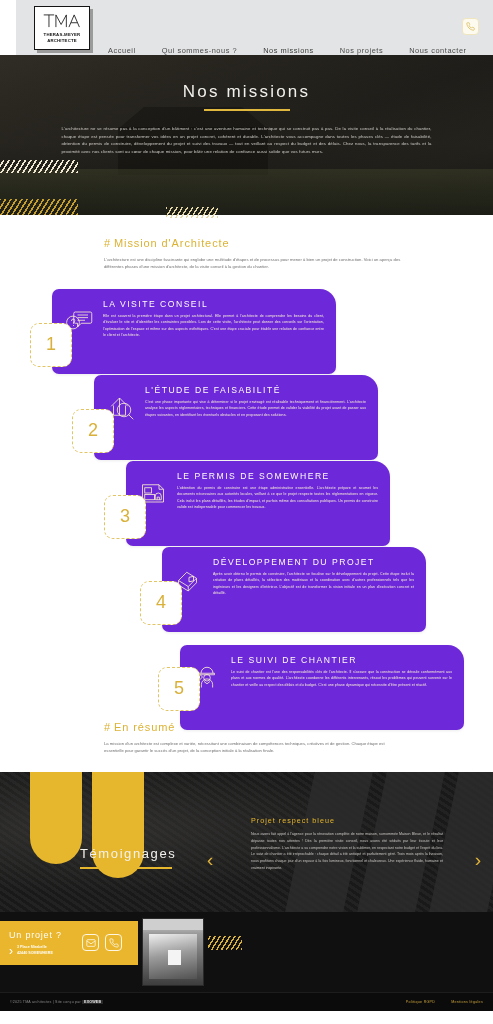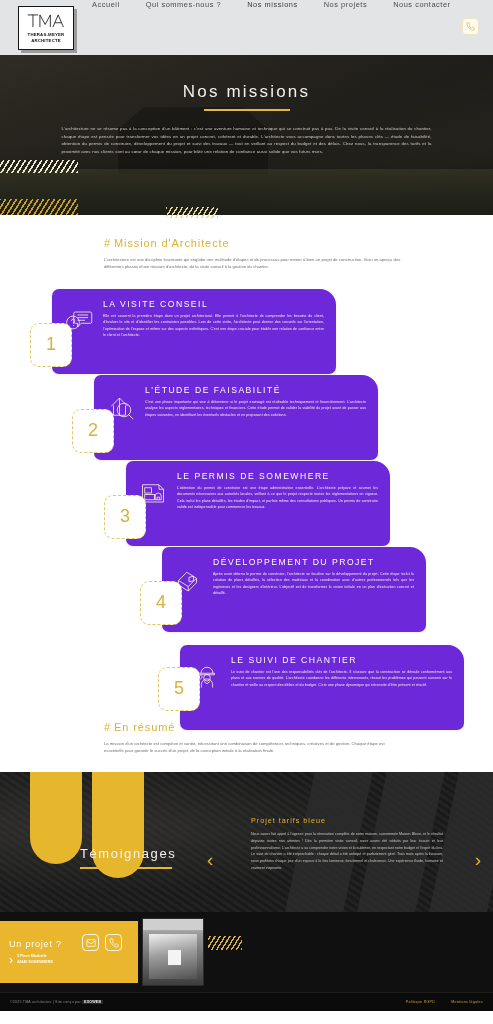--- a/index.html
+++ b/index.html
@@ -9,21 +9,21 @@
     font-family:"Liberation Sans", sans-serif;
     background:#ffffff;
     color:#333;
     -webkit-font-smoothing:antialiased;
   }
   .page { position:relative; width:493px; height:1024px; overflow:hidden; }
 
   
   .header {
     position:relative; height:55px; background:#e3e4e5;
-    display:flex; align-items:flex-start; z-index:30;
+    display:flex; align-items:flex-end; z-index:30;margin-left:16px;
   }
   .logo-box {
     position:absolute; left:18px; top:6px;
     width:56px; height:44px; background:#fff;
     border:1.4px solid #141414;
     display:flex; flex-direction:column; align-items:center; justify-content:center;
     box-shadow:3px 3px 0 rgba(20,20,20,.35);
   }
   .logo-mono {
     font-size:17px; font-weight:700; letter-spacing:-1px;
@@ -190,21 +190,21 @@
   .testi-name { font-size:10px; color:#f3f1ed; letter-spacing:1.1px; }
   .testi-proj { margin-top:4px; font-size:7.2px; color:#e6b62c; letter-spacing:1px; }
   .testi-text {
     margin-top:6px; font-size:3.6px; line-height:1.85; color:#c8c6c2;
     text-align:justify;
   }
 
   
   .bottom { position:relative; height:99px; background:#101010; overflow:hidden; }
   .cta {
-    position:absolute; left:0; top:9px; width:138px; height:62px;
+    position:absolute; left:0; top:9px; width:138px; height:44px;
     background:#e9b62e; display:flex; align-items:center;
   }
   .cta-inner { padding-left:9px; }
   .cta-title { font-size:9px; color:#fffdf6; letter-spacing:.8px; }
   .cta-addr-row { display:flex; align-items:center; margin-top:5px; }
   .cta-chev { font-size:12px; color:#fff; font-weight:300; margin-right:4px; line-height:1; }
   .cta-addr { font-size:3.7px; line-height:1.55; color:#fffcf0; font-weight:700; }
   .cta-icons { position:absolute; left:82px; top:22px; display:flex; gap:6px; }
   .cta-ico {
     width:17px; height:17px; border-radius:4px; border:1px solid #fdf6e2;
@@ -423,21 +423,21 @@
 
     <div class="testi-label">
       <span>Témoignages</span>
       <span class="uline"></span>
     </div>
 
     <div class="arrow arrow-left">‹</div>
     <div class="arrow arrow-right">›</div>
 
     <div class="testi-content">
-      <div class="testi-proj">Projet tarifs bleue</div>
+      <div class="testi-proj">Projet respect bleue</div>
       <p class="testi-text">Nous avons fait appel à l'agence pour la rénovation complète de notre maison, surnommée Maison Bleue, et le résultat dépasse toutes nos attentes ! Dès la première visite conseil, nous avons été séduits par leur écoute et leur professionnalisme. L'architecte a su comprendre notre vision et la sublimer, en respectant notre budget et l'esprit du lieu. Le suivi de chantier a été irréprochable : chaque détail a été anticipé et parfaitement géré. Trois mois après la livraison, nous profitons chaque jour d'un espace à la fois lumineux, fonctionnel et chaleureux. Une expérience fluide, humaine et vraiment inspirante.</p>
     </div>
   </section>
 
   <section class="bottom">
     <div class="dark-band"></div>
 
     <div class="cta">
       <div class="cta-inner">
         <div class="cta-title">Un projet ?</div>

